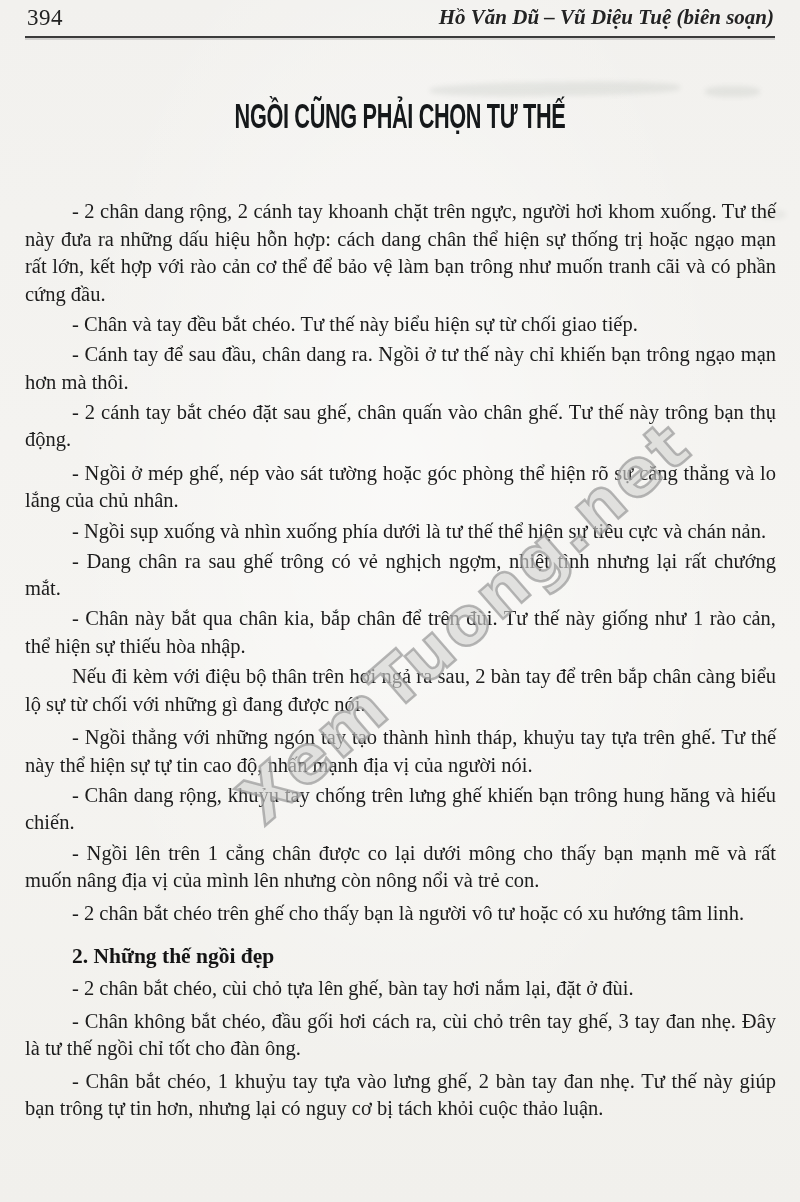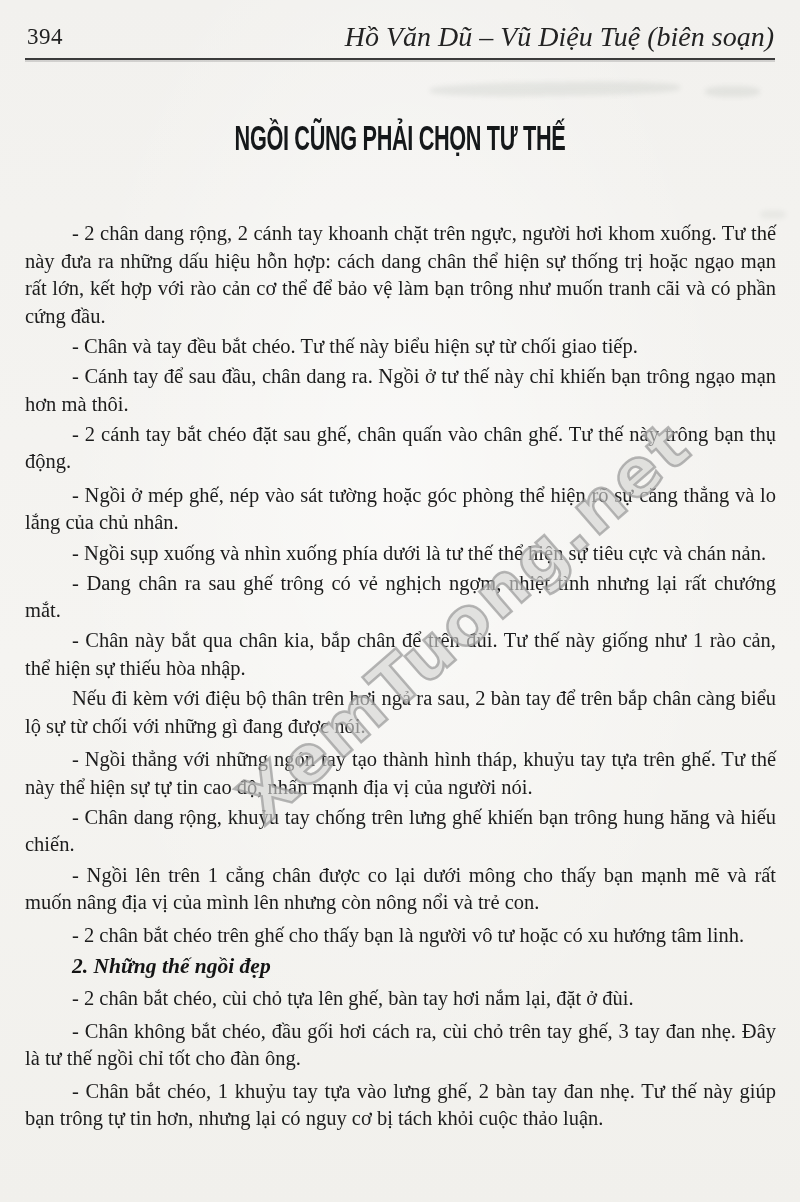--- a/index.html
+++ b/index.html
@@ -12,26 +12,25 @@
     background-image:
       radial-gradient(ellipse at 50% 40%, rgba(255,255,255,0.5) 0%, rgba(255,255,255,0) 60%),
       linear-gradient(180deg,#f2f1ee 0%, #f5f4f1 55%, #f1f0ec 100%);
     overflow:hidden;
     font-family:"Liberation Serif","DejaVu Serif",serif;
     color:#1c1c1c;
   }
 
   
   .running-header{
-    display:flex;justify-content:space-between;align-items:center;
+    display:flex;justify-content:space-between;align-items:flex-start;
     padding:5px 26px 5px 27px;
-    margin-top:16px;
   }
   .page-number{font-size:23px;letter-spacing:.5px;color:#222;}
-  .header-right{font-style:italic;font-size:28px;color:#232323;}
+  .header-right{font-style:italic;font-size:21px;color:#232323;font-weight:bold;}
   .header-rule{
     margin:0 25px;height:0;
     border-bottom:2.5px solid #3b3b3b;
     box-shadow:0 2px 0 rgba(60,60,60,.18);
   }
 
   
   .smudge{position:absolute;filter:blur(2.5px);opacity:.10;background:#5c6a60;border-radius:40%;}
   .smudge.s1{left:430px;top:82px;width:250px;height:14px;transform:rotate(-.7deg);}
   .smudge.s2{left:705px;top:86px;width:55px;height:11px;}
@@ -64,21 +63,21 @@
     text-indent:47px;
   }
   .section-heading{
     margin:0 0 7px 0;
     text-indent:47px;
     font-weight:bold;
     font-size:21.5px;
     line-height:27.6px;
     color:#141414;
   }
-  .section-heading.second{margin-top:4px;margin-bottom:4px;font-style:italic;}
+  .section-heading.second{margin-top:16px;margin-bottom:4px;}
   .gap-sm{margin-bottom:5px !important;}
   .gap-md{margin-bottom:6px !important;}
 
   
   .watermark{
     position:absolute;
     left:465px;top:622px;
     transform:translate(-50%,-50%) rotate(-41deg);
     font-family:"DejaVu Sans","Liberation Sans",sans-serif;
     font-weight:bold;

